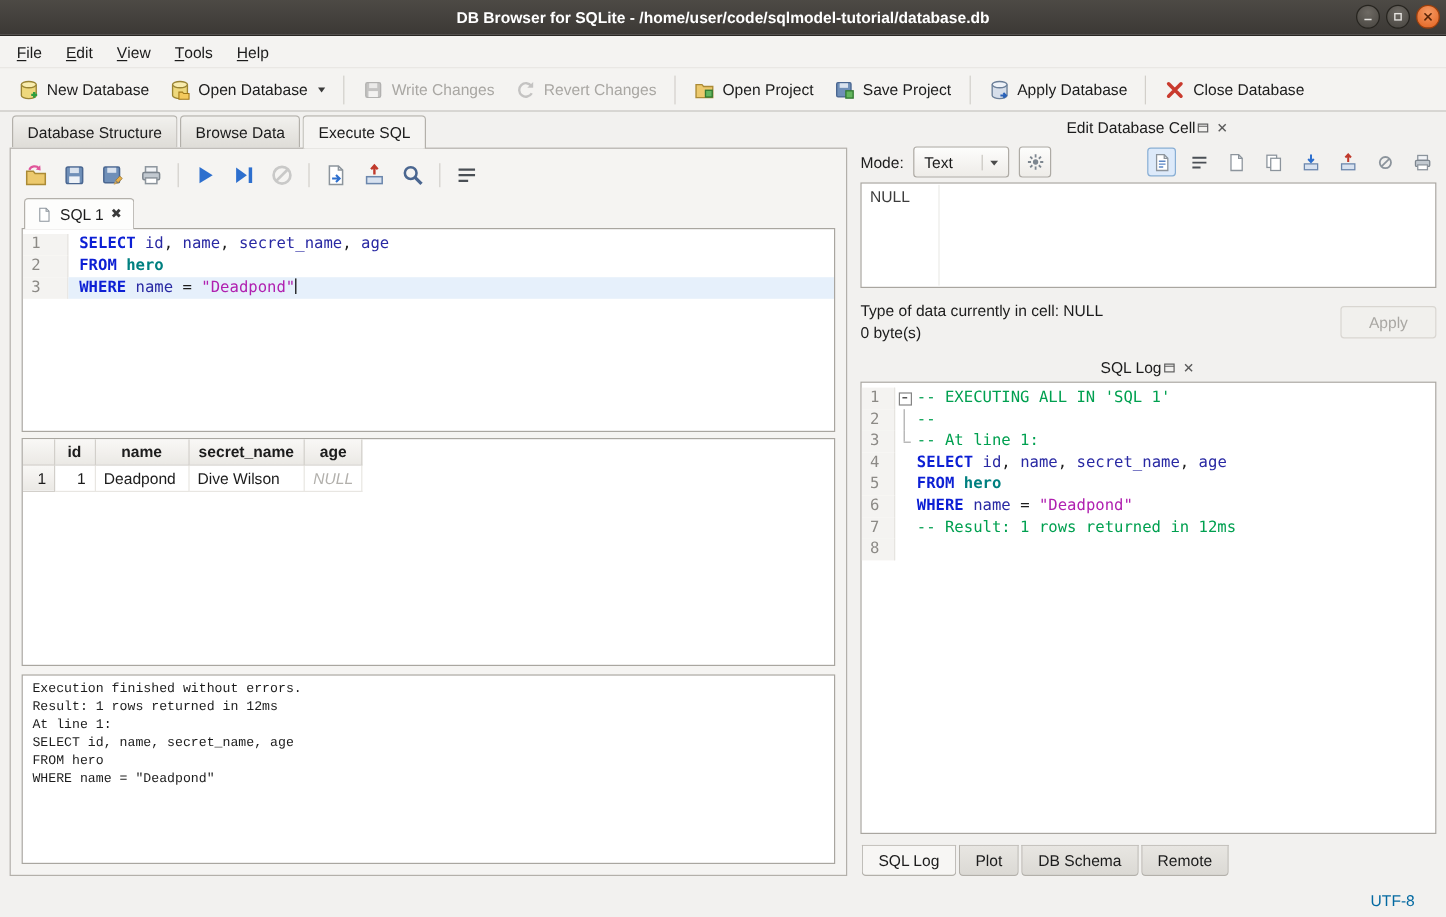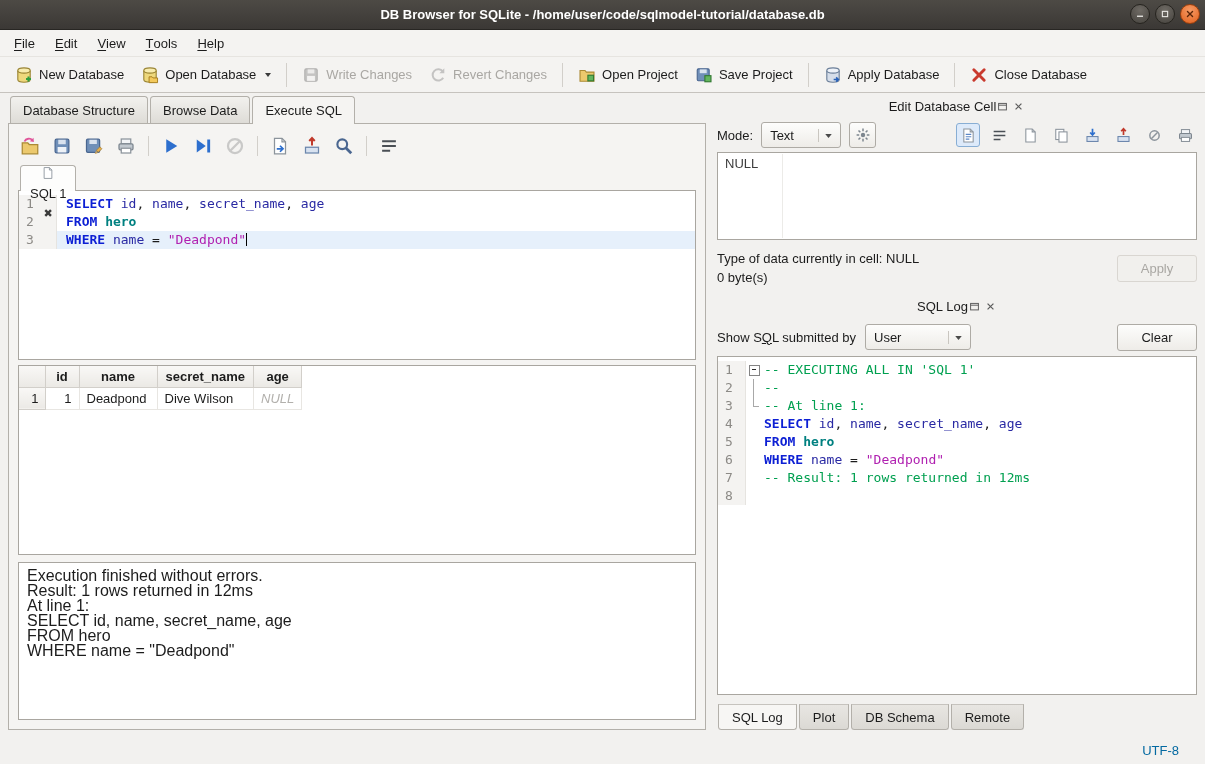--- a/index.html
+++ b/index.html
@@ -32,21 +32,21 @@
 .main-tabs{display:flex;flex:none;padding-left:2px;}
 .tab{height:27px;display:flex;align-items:center;padding:0 12px;background:linear-gradient(#f2f1ee,#dedcd7);border:1px solid #b3b0aa;border-bottom:none;border-radius:3.5px 3.5px 0 0;margin-right:2px;position:relative;}
 .tab.active{background:#f5f4f2;z-index:3;height:28px;margin-bottom:-1px;}
 .left-frame{flex:1;min-height:0;border:1px solid #b3b0aa;background:#f5f4f2;display:flex;flex-direction:column;padding:7px 9px 9px 9px;position:relative;z-index:1;}
 .sql-toolbar{flex:none;height:30px;display:flex;align-items:center;gap:12px;padding:0 2px;margin-bottom:4px;}
 .sql-tb-btn{width:20px;height:20px;display:flex;}
 .sql-tb-btn .icon{width:20px;height:20px;}
 .sql-tb-btn.disabled{filter:grayscale(1);opacity:.55;}
 .sql-sep{width:1px;height:20px;background:#d2cfca;}
 .sqltab-row{display:flex;flex:none;padding-left:2px;}
-.sql-doc-tab{height:26px;display:flex;align-items:center;gap:6px;padding:0 9px;background:#fdfdfc;border:1px solid #b3b0aa;border-bottom:none;border-radius:3.5px 3.5px 0 0;position:relative;z-index:2;margin-bottom:-1px;flex-direction:column;}
+.sql-doc-tab{height:26px;display:flex;align-items:center;gap:6px;padding:0 9px;background:#fdfdfc;border:1px solid #b3b0aa;border-bottom:none;border-radius:3.5px 3.5px 0 0;position:relative;z-index:2;margin-bottom:-1px;}
 .doc-icon{width:14px;height:14px;}
 .tab-close{font-size:11px;color:#3a3a3a;}
 
 .editor-box{flex:none;height:170px;background:#fff;border:1px solid #a9a6a0;font-family:"DejaVu Sans Mono","Liberation Mono",monospace;font-size:13px;padding-top:4px;overflow:hidden;position:relative;z-index:1;}
 .code-line{display:flex;height:18px;line-height:18px;white-space:pre;}
 .gutter{flex:none;color:#8c8a86;background:#f4f3f1;padding-left:7px;border-right:1px solid #e6e4e0;}
 .editor-box .gutter{width:38px;}
 .log-box .gutter{width:28px;}
 .code-text{flex:1;padding-left:9px;}
 .log-box .code-text{padding-left:2px;}
@@ -64,21 +64,21 @@
 .rtable th{background:linear-gradient(#f9f8f6,#ebe9e5);border:1px solid #d2cfca;border-top:none;font-weight:bold;height:21px;padding:0 8px;}
 .rtable th.corner{min-width:26px;border-left:none;}
 .rtable th:nth-child(2){min-width:34px;}
 .rtable th:nth-child(3){min-width:78px;}
 .rtable th:nth-child(4){min-width:96px;}
 .rtable th:nth-child(5){min-width:42px;}
 .rtable td{border:1px solid #e8e6e2;height:22px;padding:0 7px;}
 .rtable td.rowhead{background:linear-gradient(#f9f8f6,#ebe9e5);border:1px solid #d2cfca;border-left:none;text-align:right;min-width:26px;padding:0 6px;}
 .rtable .ar{text-align:right;}
 .rtable .nullv{color:#b2b0ac;font-style:italic;}
-.output-box{flex:1;min-height:0;background:#fff;border:1px solid #a9a6a0;margin-top:7px;font-family:Liberation Sans, sans-serif;font-size:16px;line-height:15px;padding:5px 8px;overflow:hidden;}
+.output-box{flex:1;min-height:0;background:#fff;border:1px solid #a9a6a0;margin-top:7px;font-family:Liberation Mono, monospace;font-size:11px;line-height:15px;padding:5px 8px;overflow:hidden;}
 
 .right-panel{flex:1;min-width:0;display:flex;flex-direction:column;padding:2px 8px 6px 11px;}
 .dock-header{flex:none;height:23px;display:flex;align-items:center;justify-content:center;}
 .dock-icons{display:flex;gap:3px;align-items:center;}
 .dock-btn{width:13px;height:13px;}
 .mode-row{flex:none;height:34px;display:flex;align-items:center;gap:8px;}
 .combo{height:26px;background:linear-gradient(#fdfdfc,#eeece8);border:1px solid #aeaba5;border-radius:3px;display:flex;align-items:center;justify-content:space-between;padding:0 5px 0 8px;}
 .combo-mode{width:80px;}
 .combo-user{width:106px;}
 .combo-caret{width:13px;height:13px;border-left:1px solid #c9c6c0;padding-left:3px;margin-left:6px;box-sizing:content-box;}
@@ -508,33 +508,20 @@
                 <path d="M3.2 6.4h9.6" stroke="#5c5c5c" stroke-width="1.2"></path>
               </svg>
             </span>
           <span class="dock-btn icon">
               <svg viewBox="0 0 16 16">
                 <path d="M4.4 4.4l7.2 7.2M11.6 4.4l-7.2 7.2" stroke="#5c5c5c" stroke-width="1.5"></path>
               </svg>
             </span>
         </span>
       </div>
-      <div class="log-filter-row">
-        <span class="filter-label"><span>Show S</span><u>Q</u><span>L submitted by</span></span>
-        <div class="combo combo-user">
-          <span>User</span>
-          <span class="combo-caret icon">
-              <svg viewBox="0 0 16 16">
-                <path d="M4 6.2h8L8 11z" fill="#4a4a4a"></path>
-              </svg>
-            </span>
-        </div>
-        <div class="spacer"></div>
-        <button class="btn">Clear</button>
-      </div>
       <div class="log-box">
           <div class="code-line"><span class="gutter">1</span><span class="fold fold-minus"></span><span class="code-text"><span class="tok-cmt">-- EXECUTING ALL IN 'SQL 1'</span></span></div>
           <div class="code-line"><span class="gutter">2</span><span class="fold fold-line"></span><span class="code-text"><span class="tok-cmt">--</span></span></div>
           <div class="code-line"><span class="gutter">3</span><span class="fold fold-corner"></span><span class="code-text"><span class="tok-cmt">-- At line 1:</span></span></div>
           <div class="code-line"><span class="gutter">4</span><span class="fold"></span><span class="code-text"><span class="tok-kw">SELECT</span><span class="tok-pl"> </span><span class="tok-id">id</span><span class="tok-pl">, </span><span class="tok-id">name</span><span class="tok-pl">, </span><span class="tok-id">secret_name</span><span class="tok-pl">, </span><span class="tok-id">age</span></span></div>
           <div class="code-line"><span class="gutter">5</span><span class="fold"></span><span class="code-text"><span class="tok-kw">FROM</span><span class="tok-pl"> </span><span class="tok-tbl">hero</span></span></div>
           <div class="code-line"><span class="gutter">6</span><span class="fold"></span><span class="code-text"><span class="tok-kw">WHERE</span><span class="tok-pl"> </span><span class="tok-id">name</span><span class="tok-pl"> = </span><span class="tok-str">"Deadpond"</span></span></div>
           <div class="code-line"><span class="gutter">7</span><span class="fold"></span><span class="code-text"><span class="tok-cmt">-- Result: 1 rows returned in 12ms</span></span></div>
           <div class="code-line"><span class="gutter">8</span><span class="fold"></span><span class="code-text"></span></div>
         </div>

